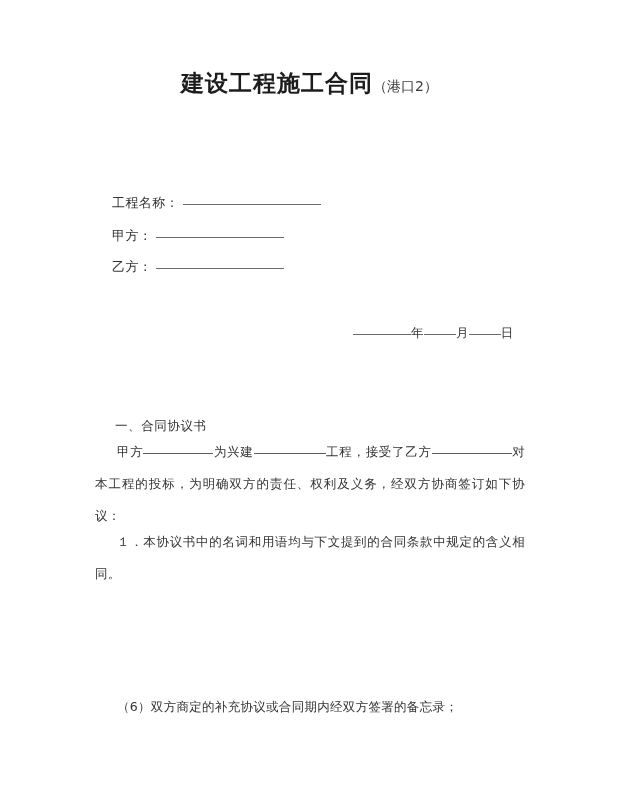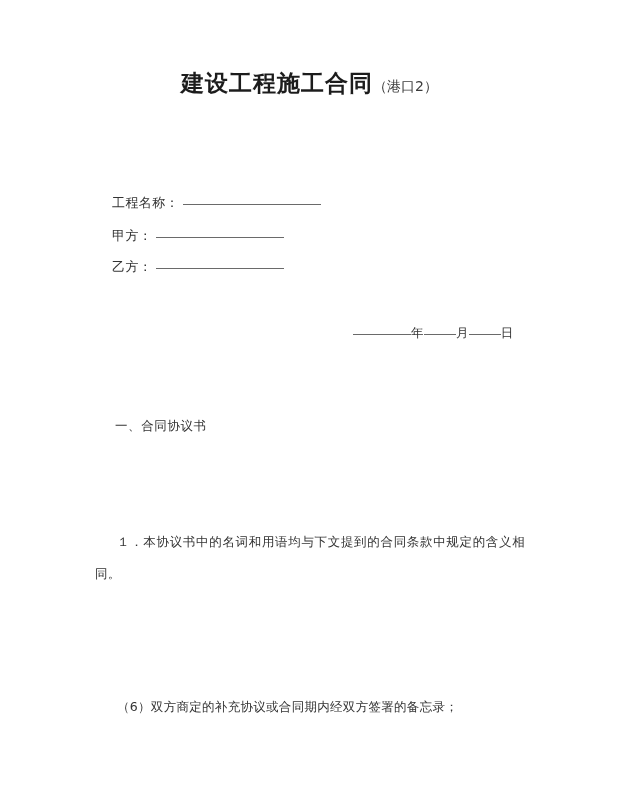--- a/index.html
+++ b/index.html
@@ -152,20 +152,23 @@
   <div class="field" id="field-party-a">
     <span class="lbl">甲方：</span><span class="rule"></span>
   </div>
 
   <div class="date-line">
     <span class="rule r-year"></span><span>年</span><span class="rule r-month"></span><span>月</span><span class="rule r-day"></span><span>日</span>
   </div>
 
   <div class="section-heading">一、合同协议书</div>
 
+  <div class="body-block" id="para-intro">
+    <span class="indent"></span><span>甲方</span><span class="rule rule-w70"></span><span>为兴建</span><span class="rule rule-w72"></span><span>工程，接受了乙方</span><span class="rule rule-w80"></span><span>对本工程的投标，为明确双方的责任、权利及义务，经双方协商签订如下协议：</span>
+  </div>
 
   <div class="body-block" id="para-1">
     <span class="indent"></span><span>１．本协议书中的名词和用语均与下文提到的合同条款中规定的含义相同。</span>
   </div>
 
   <div class="body-block" id="para-2">
     <span class="indent"></span>
   </div>
 
   <div class="body-block" id="para-2-1">

